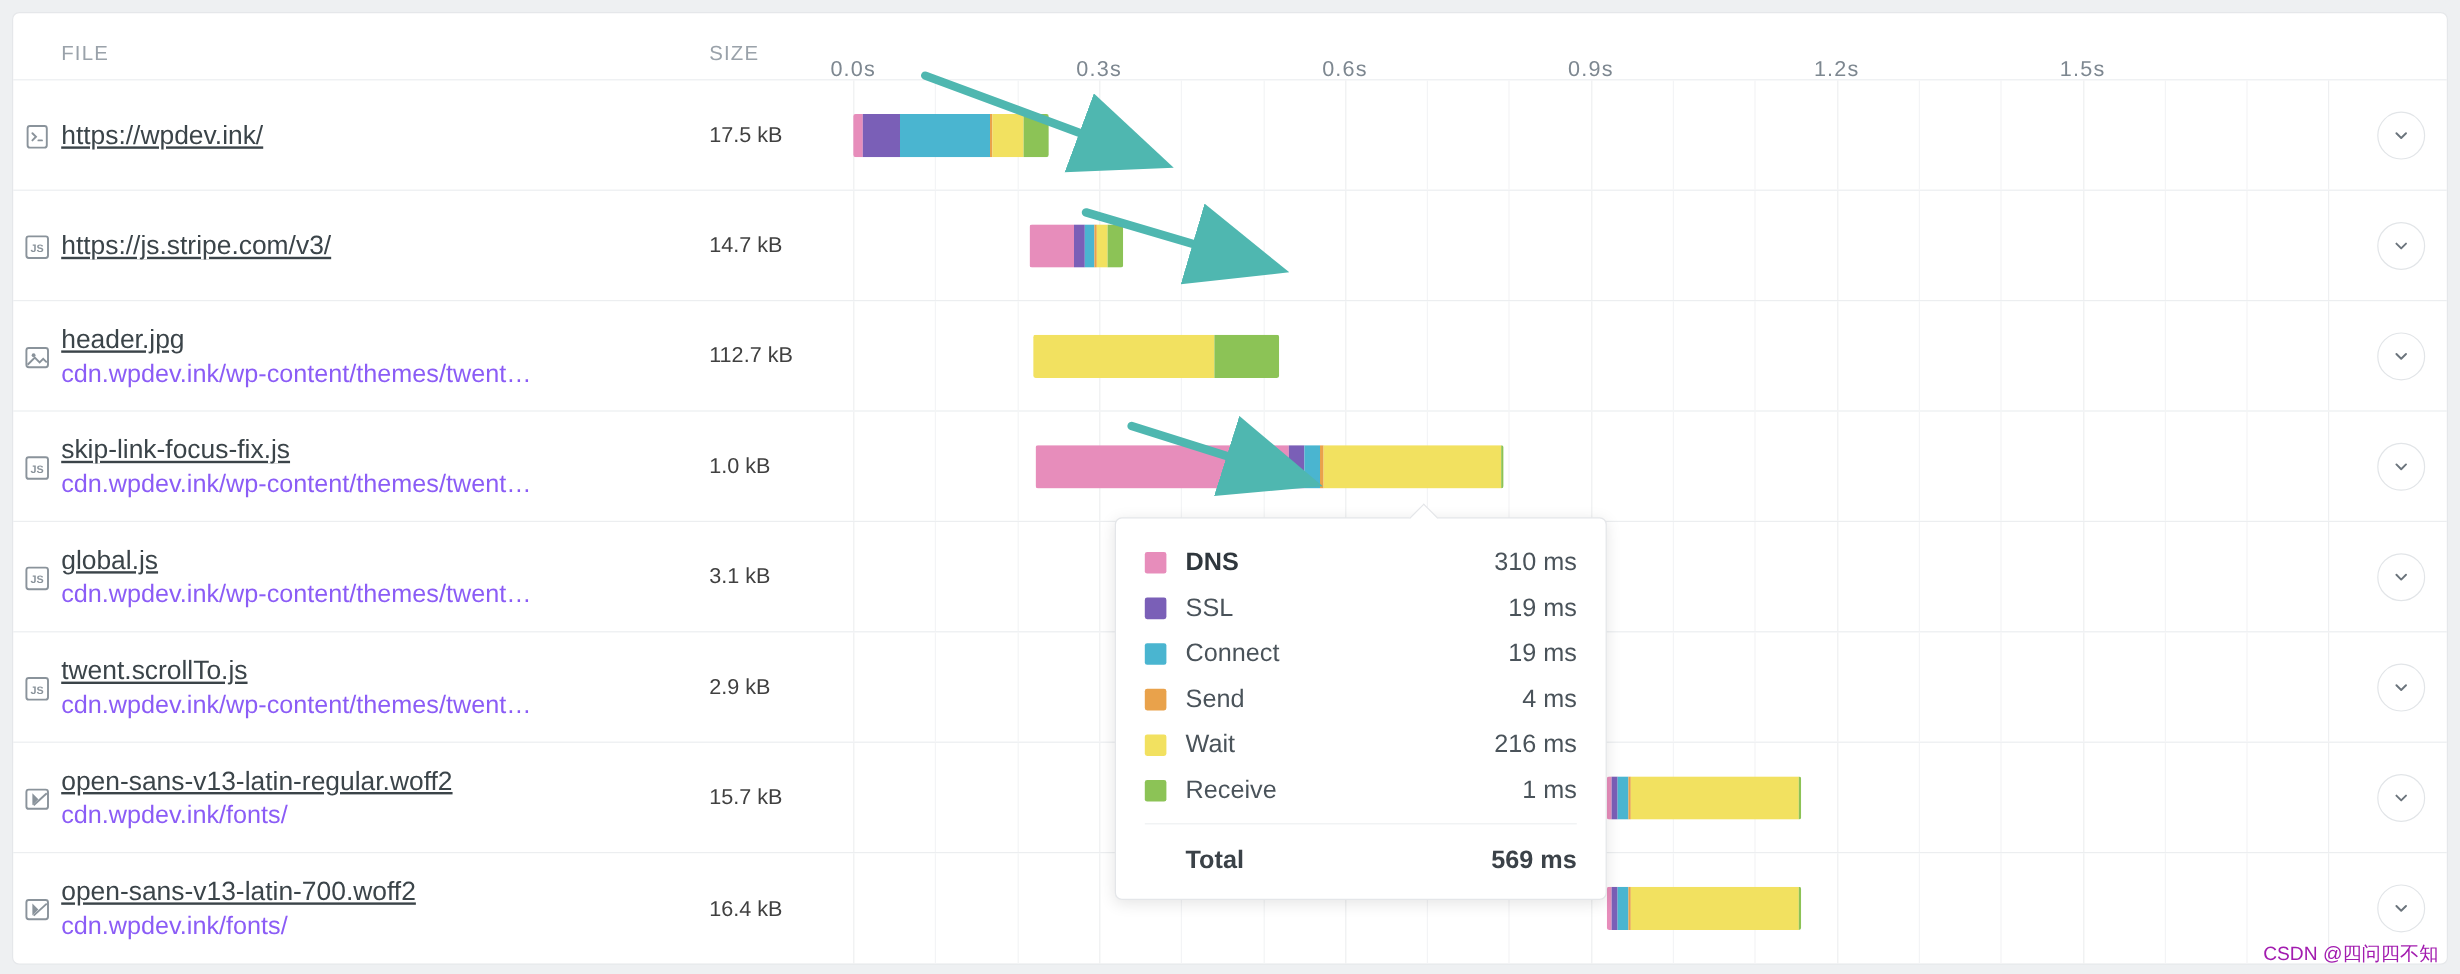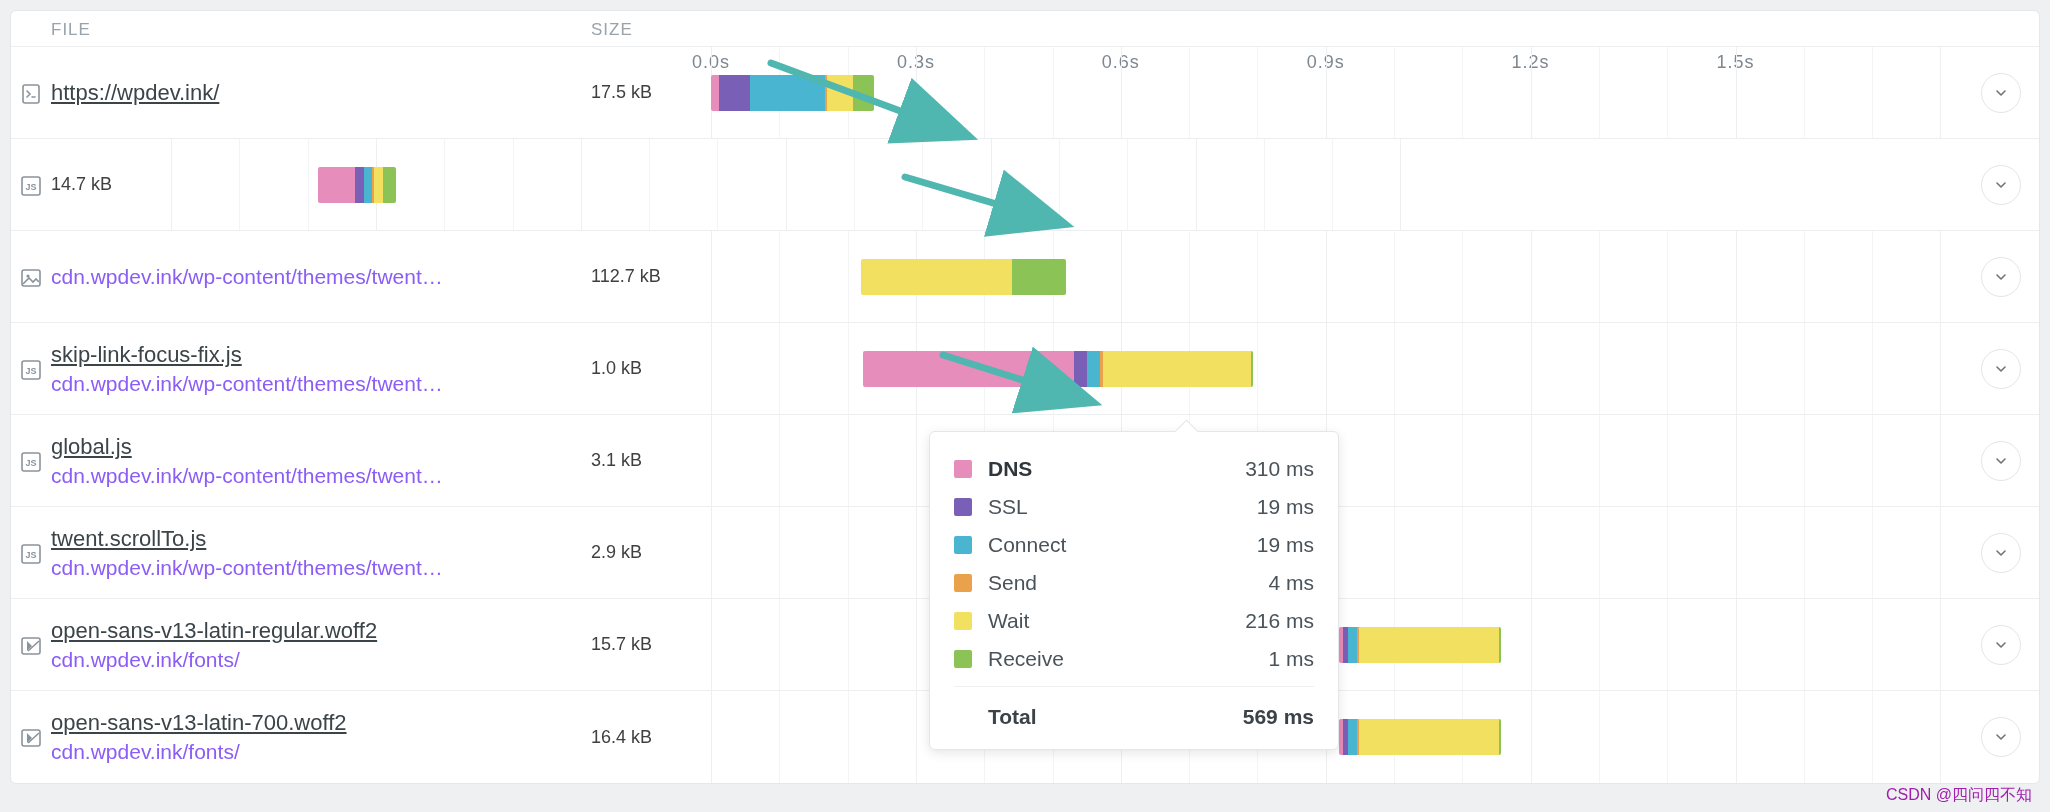--- a/index.html
+++ b/index.html
@@ -11,29 +11,29 @@
   }
   .panel {
     background: #fff;
     border: 1px solid #e5e7ea;
     border-radius: 6px;
     position: relative;
     overflow: visible;
   }
   .hdr {
     display: flex;
-    align-items: flex-end;
+    align-items: flex-start;
     padding: 24px 0 6px 0;
     border-bottom: 1px solid #eceef0;
     color: #9aa2aa;
     font-size: 17px;
     letter-spacing: 1px;
     font-weight: 500;
     position: relative;
-    height: 36px;
+    height: 56px;
   }
   .col-file { width: 580px; padding-left: 40px; }
   .col-size { width: 120px; }
   .col-chart { flex: 1; position: relative; }
   .ticks {
     position: absolute; inset: 0;
   }
   .tick {
     position: absolute; top: 0; bottom: 0; border-left: 1px solid #f1f2f4;
   }
@@ -187,20 +187,23 @@
           </svg>
         </div>
       </div>
       <div class="row">
         <div class="ficon">
           <svg viewBox="0 0 24 24">
             <rect x="3" y="3" width="18" height="18" rx="2" stroke="#8a939b" stroke-width="1.6" fill="none"></rect>
             <text x="12" y="16" text-anchor="middle" font-size="9" fill="#8a939b" font-family="Arial" font-weight="700">JS</text>
           </svg>
         </div>
+        <div class="fcol">
+          <a class="fname" href="#">https://js.stripe.com/v3/</a>
+        </div>
         <div class="scol">14.7 kB</div>
         <div class="wcol">
           <div class="gridlines">
             <div class="gl m" style="left: 0px;"></div>
             <div class="gl" style="left: 68.3px;"></div>
             <div class="gl" style="left: 136.6px;"></div>
             <div class="gl m" style="left: 204.9px;"></div>
             <div class="gl" style="left: 273.2px;"></div>
             <div class="gl" style="left: 341.5px;"></div>
             <div class="gl m" style="left: 409.8px;"></div>
@@ -234,20 +237,21 @@
       </div>
       <div class="row">
         <div class="ficon">
           <svg viewBox="0 0 24 24">
             <rect x="3" y="4" width="18" height="16" rx="2" stroke="#8a939b" stroke-width="1.6" fill="none"></rect>
             <circle cx="9" cy="10" r="1.6" fill="#8a939b"></circle>
             <path d="M4 18 L10 12 L14 16 L17 13 L20 16" stroke="#8a939b" stroke-width="1.6" fill="none"></path>
           </svg>
         </div>
         <div class="fcol">
+          <a class="fname" href="#">header.jpg</a>
           <div class="fpath">cdn.wpdev.ink/wp-content/themes/twent…</div>
         </div>
         <div class="scol">112.7 kB</div>
         <div class="wcol">
           <div class="gridlines">
             <div class="gl m" style="left: 0px;"></div>
             <div class="gl" style="left: 68.3px;"></div>
             <div class="gl" style="left: 136.6px;"></div>
             <div class="gl m" style="left: 204.9px;"></div>
             <div class="gl" style="left: 273.2px;"></div>

